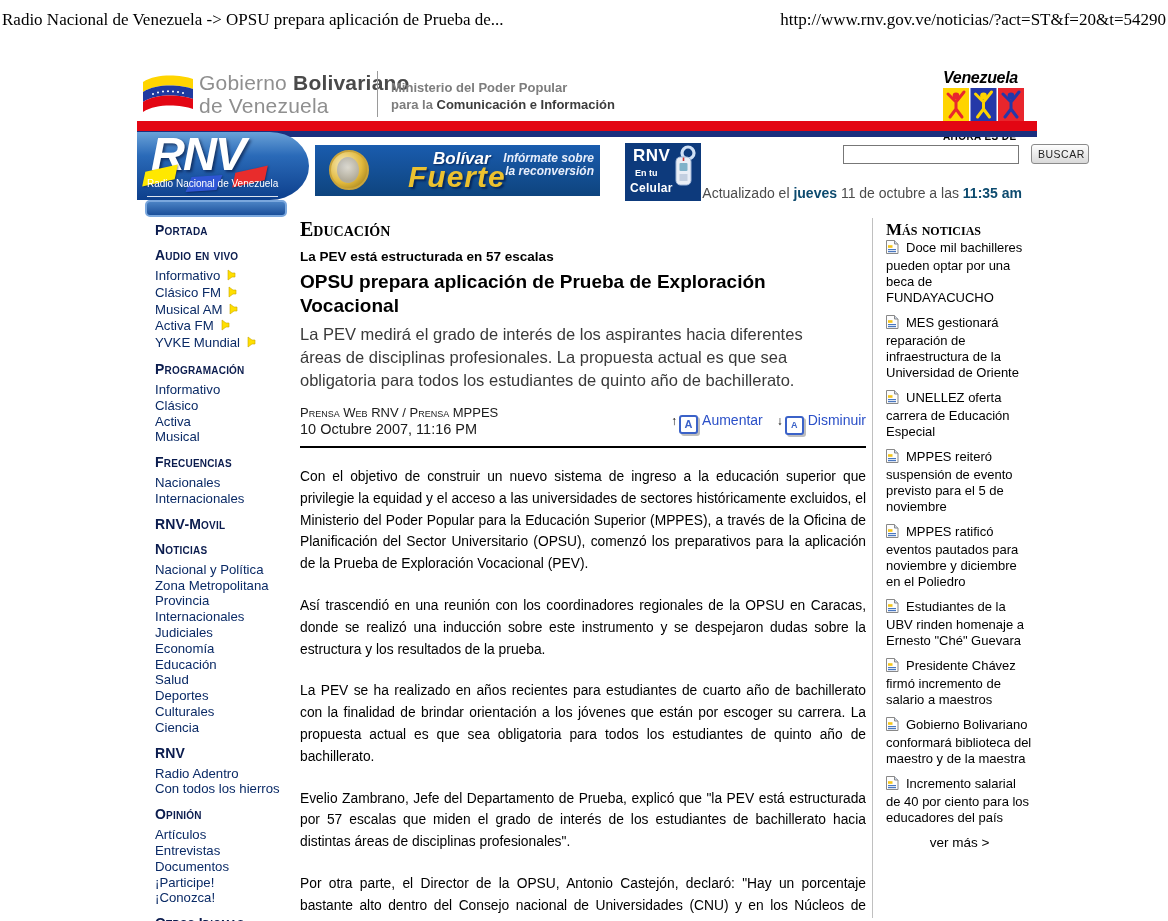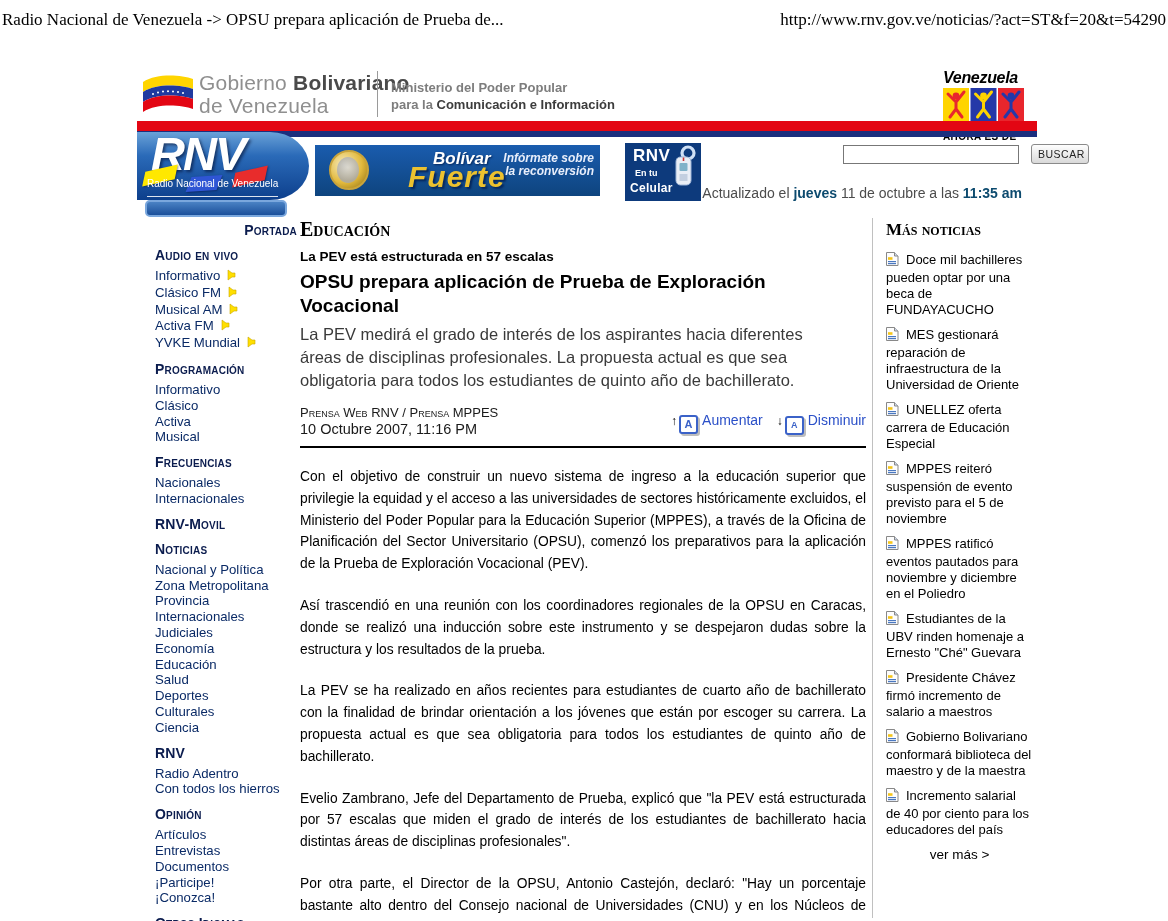--- a/index.html
+++ b/index.html
@@ -71,21 +71,21 @@
   .search-btn{position:absolute;left:894px;top:76px;width:58px;height:20px;border:1px solid #8a8a8a;border-radius:3px;
       background:linear-gradient(180deg,#fefefe,#d9d9d9);font-size:10.5px;letter-spacing:.5px;color:#222;
       font-family:"Liberation Sans",sans-serif;cursor:pointer;}
   .updated{position:absolute;right:15px;top:117px;font-size:14px;color:#4c4c4c;white-space:nowrap;}
   .updated b{color:#0c4a6e;}
 
   
   .sidebar{position:absolute;left:18px;top:155px;width:142px;}
   .s-head{font-weight:bold;font-variant:small-caps;font-size:14px;line-height:15px;color:#0b1c4e;
       margin:10px 0 5px;letter-spacing:.2px;}
-  .s-head:first-child{margin-top:0;text-align:right;}
+  .s-head:first-child{margin-top:0;}
   .s-link{font-size:13.2px;line-height:15.8px;color:#0a2a66;cursor:pointer;white-space:nowrap;}
   .spk{display:inline-block;margin-left:4px;vertical-align:-1px;}
 
   
   .article{position:absolute;left:163px;top:150px;width:566px;}
   .a-section{font-family:"Liberation Serif",serif;font-variant:small-caps;font-weight:bold;font-size:20px;color:#000;}
   .a-kicker{margin-top:8px;font-weight:bold;font-size:13.5px;color:#000;}
   .a-title{margin:6px 0 0;font-weight:bold;font-size:19px;line-height:24px;color:#000;}
   .a-lede{margin-top:5px;width:537px;font-size:16.5px;line-height:23px;color:#3a3a3a;}
   .a-meta{position:relative;margin-top:13px;height:34px;}
@@ -100,21 +100,21 @@
   .fc-big{font-size:11px;line-height:14px;}
   .fc-small{font-size:9px;line-height:14px;}
   .a-rule{margin-top:7px;border-top:2px solid #000;width:566px;}
   .a-body p{margin:20px 0 0;font-size:13.8px;line-height:21.8px;text-align:justify;color:#000;}
   .a-body p:first-child{margin-top:18px;}
 
   
   .col-div{position:absolute;left:735px;top:150px;height:700px;border-left:1px solid #c0c0c0;}
   .more-news{position:absolute;left:749px;top:152px;width:147px;}
   .mn-head{font-family:"Liberation Serif",serif;font-variant:small-caps;font-weight:bold;font-size:17px;
-      color:#000;margin-bottom:12px;}
+      color:#000;}
   .mn-item{font-size:13px;line-height:16px;color:#000;margin-bottom:9px;cursor:pointer;}
   .doc-ic{display:inline-block;margin-right:7px;vertical-align:-2px;}
   .mn-more{text-align:center;font-weight:normal;font-size:13.5px;cursor:pointer;}
 </style>
 </head>
 <body>
 
 <div class="print-header">
   <span class="print-title">Radio Nacional de Venezuela -&gt; OPSU prepara aplicación de Prueba de...</span>
   <span class="print-url">http://www.rnv.gov.ve/noticias/?act=ST&amp;f=20&amp;t=54290</span>

